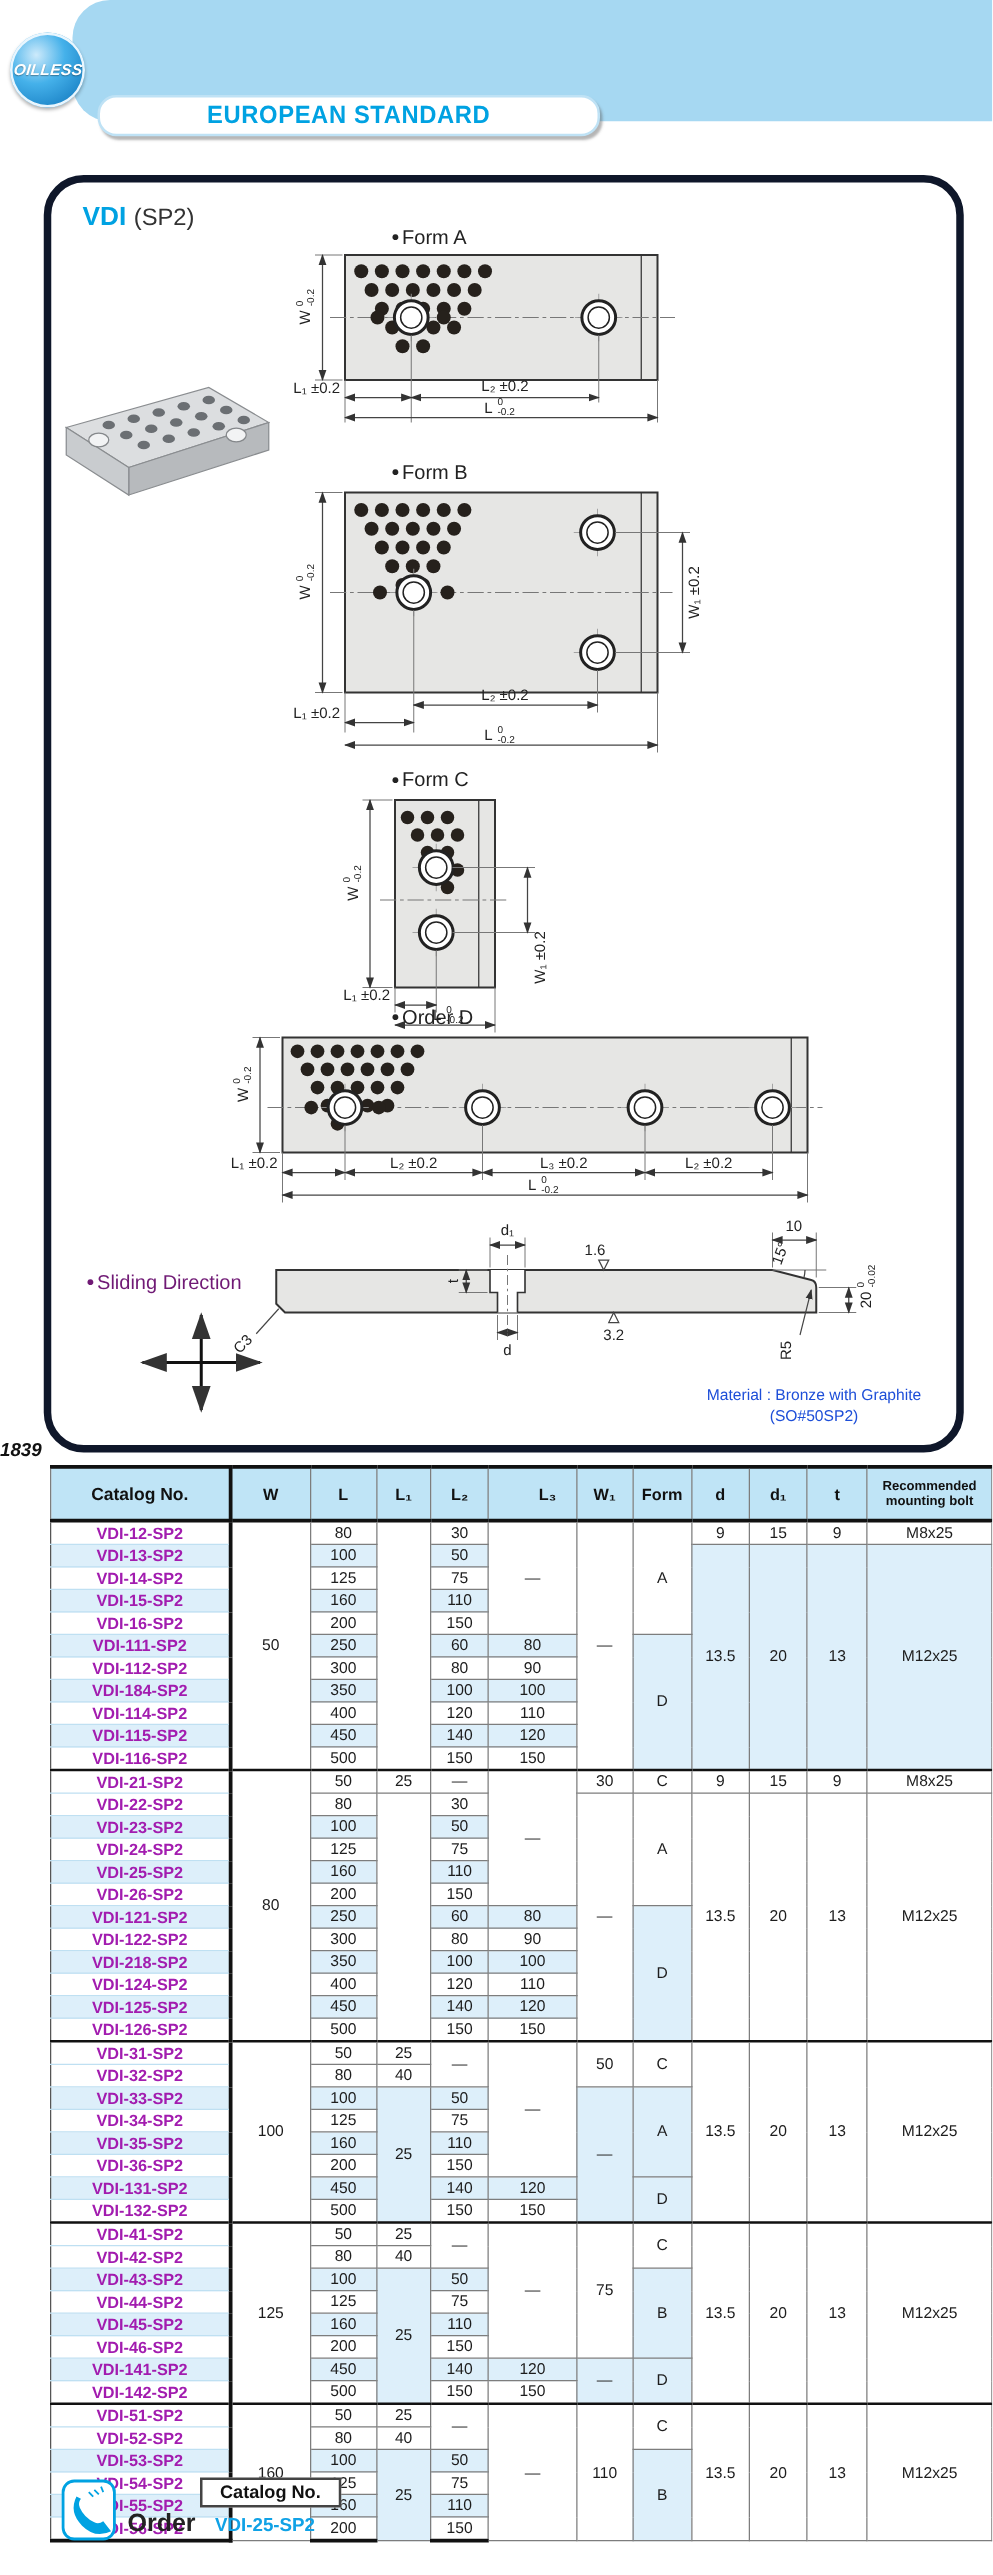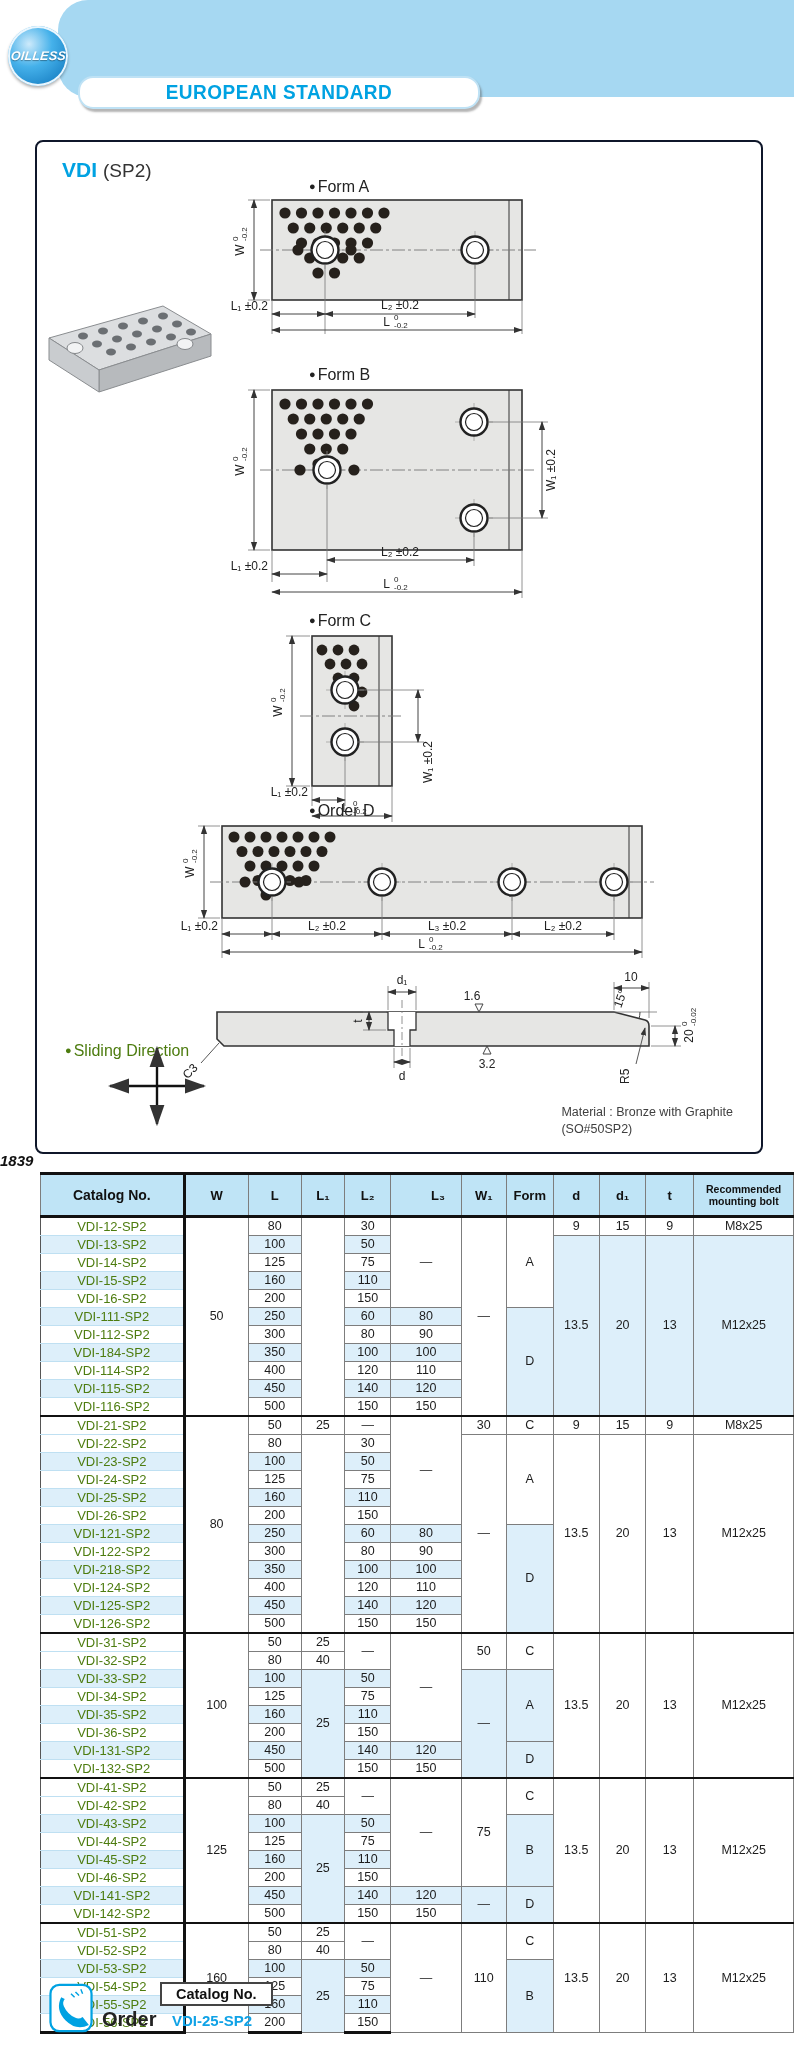--- a/index.html
+++ b/index.html
@@ -15,46 +15,46 @@
         display:flex;align-items:center;justify-content:center;}
   .logo span{color:#fff;font-weight:bold;font-style:italic;font-size:12.5px;letter-spacing:.2px;
         transform:skewX(-6deg);text-shadow:0 1px 1px rgba(0,0,0,.35);}
   .title{position:absolute;left:82px;top:16px;font-size:42px;font-weight:bold;color:#272220;letter-spacing:1px;}
   .pill{position:absolute;left:78px;top:76px;width:398px;height:29px;background:#fff;border-radius:15px;
         border:2px solid #bfe2f5;box-shadow:2px 3px 2px rgba(90,90,90,.45);
         display:flex;align-items:center;justify-content:center;}
   .pill span{color:#00a2e2;font-weight:bold;font-size:19px;letter-spacing:.5px;transform:scaleY(1.05);}
 
   
-  .panel{position:absolute;left:35px;top:140px;width:724px;height:1010px;border:2px solid #0f172a;
-         border-radius:8px;background:#fff;}
+  .panel{position:absolute;left:35px;top:140px;width:724px;height:1010px;border:6px solid #0f172a;
+         border-radius:32px;background:#fff;}
   .series{position:absolute;left:25px;top:16px;font-size:21px;}
   .series .vdi{color:#00a2e2;font-weight:bold;}
   .series .sp2{color:#333;margin-left:6px;font-size:19px;}
   .formlabel{position:absolute;font-size:16px;color:#222;font-weight:normal;}
   .formlabel .bu{font-size:11px;vertical-align:2px;margin-right:2px;}
-  .sliding-label{position:absolute;left:28px;top:872px;font-size:16px;color:#4d7c0f;margin-top:28px;}
-  .material{position:absolute;right:28px;top:962px;text-align:left;font-size:12.5px;color:#404040;line-height:17px;}
+  .sliding-label{position:absolute;left:28px;top:872px;font-size:16px;color:#701a75;}
+  .material{position:absolute;right:28px;top:962px;text-align:center;font-size:12.5px;color:#1d4ed8;line-height:17px;}
   svg text{font-family:"Liberation Sans","DejaVu Sans",sans-serif;fill:#222;}
   .dimtxt{font-size:12px;}
   .dimsmall{font-size:8px;}
   .pagenum{position:absolute;left:0px;top:1152px;font-size:15px;font-weight:bold;font-style:italic;color:#111;}
 
   
   .tblwrap{position:absolute;left:40px;top:1172px;}
   table{border-collapse:collapse;table-layout:fixed;}
   th,td{border:1px solid #7d7d7d;text-align:center;vertical-align:middle;padding:0;background:transparent;}
   thead th{background:#bfe4f6;font-size:13px;font-weight:bold;height:40px;border-top:3px solid #111;
            border-bottom:3px solid #111;color:#111;}
   thead th.bolt{font-size:10.5px;line-height:12px;padding:0 4px;}
   thead th.cat{font-size:14px;border-right:3px solid #111;}
   tbody tr{height:17px;}
   tbody tr.shaded{background:#ddeffa;}
   td{font-size:12.5px;color:#1d1d1d;height:17px;line-height:13px;}
-  td.cat{font-size:13px;font-weight:normal;color:#4d7c0f;border-right:3px solid #111;
+  td.cat{font-size:13px;font-weight:bold;color:#a21caf;border-right:3px solid #111;
          border-top:1px solid #bfe0f2;border-bottom:1px solid #bfe0f2;border-left:1px solid #555;text-align:center;}
   tr.gstart td{border-top:2px solid #111;}
   tbody tr:last-child td{border-bottom:3px solid #111;}
   td.dash{color:#333;}
   table{border-left:1px solid #555;border-right:1px solid #555;}
 
   
   .phonebox{position:absolute;left:46px;top:1983px;}
   .orderlbl{position:absolute;left:102px;top:2008px;font-size:20px;font-weight:bold;color:#222;}
   .catbox{position:absolute;left:160px;top:1982px;border:2px solid #444;background:#fff;

